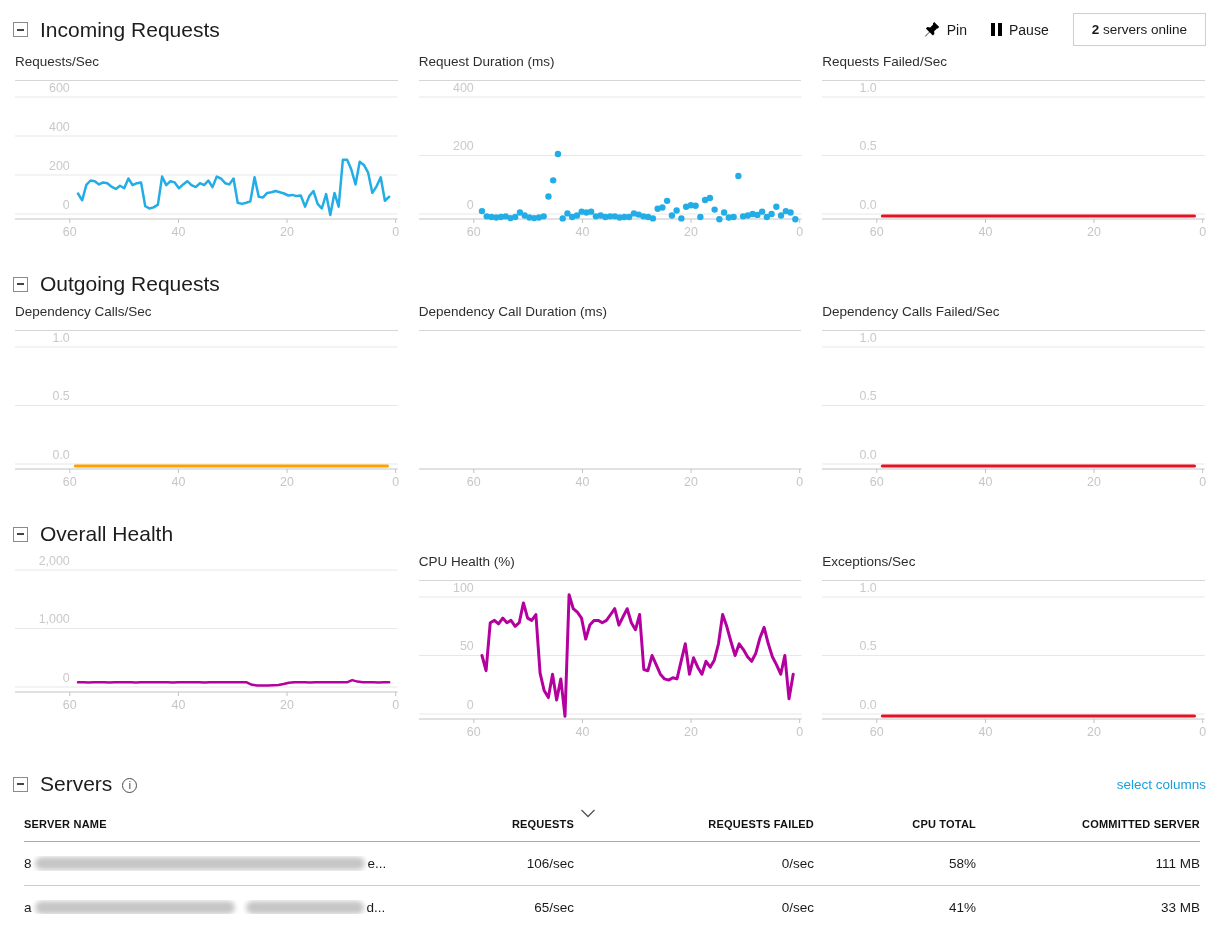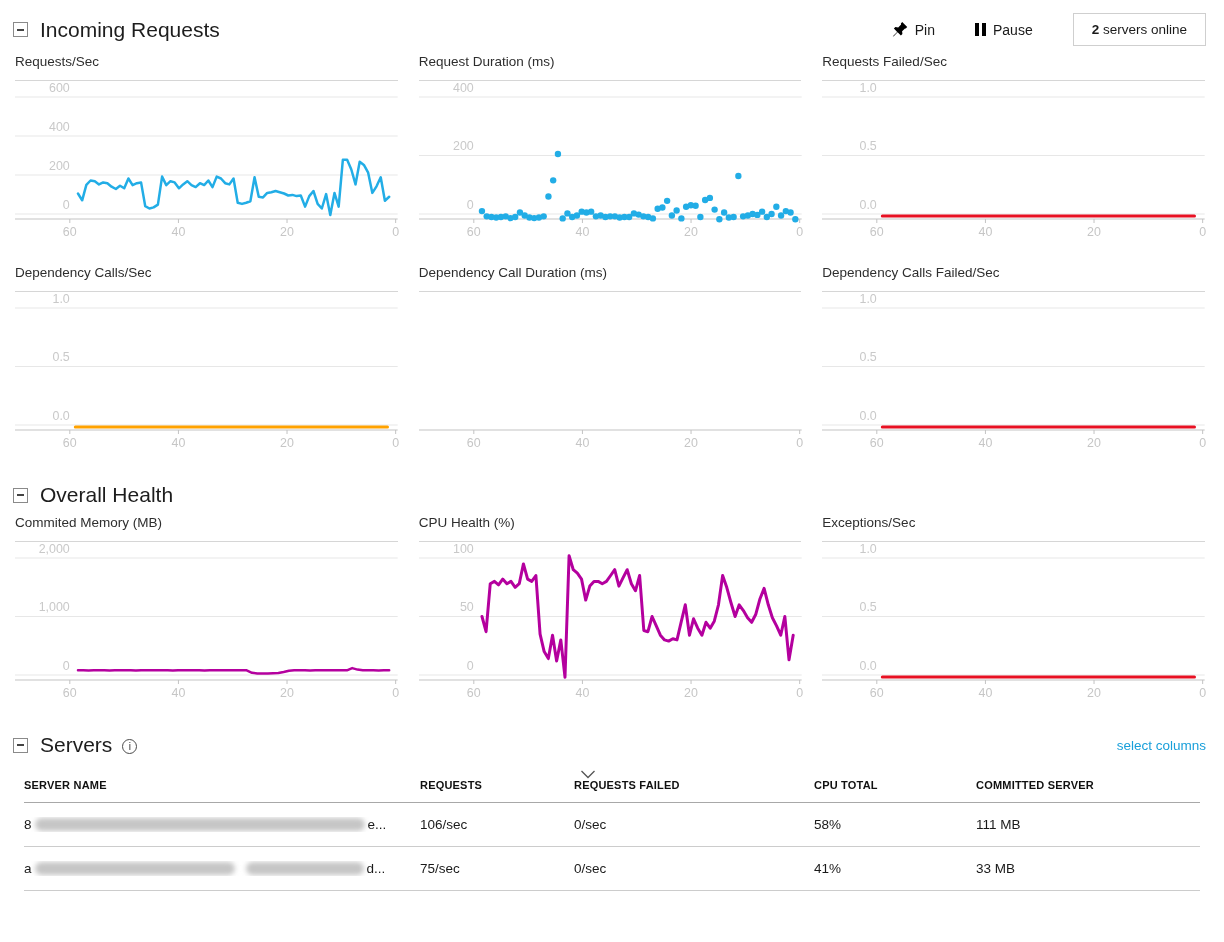--- a/index.html
+++ b/index.html
@@ -7,38 +7,38 @@
   .page { width:1224px; height:914px; padding-top:6px; overflow:hidden; background:#fff; }
 
   
   .section-header { display:flex; align-items:center; padding:7px 18px 6px 13px; }
   .collapse-box { width:15px; height:15px; border:1px solid #8a8a8a; display:inline-flex; align-items:center; justify-content:center; cursor:pointer; flex:none; background:#fff; }
   .minus-line { width:7px; height:2px; background:#444; }
   .section-title { font-size:21px; margin-left:12px; color:#1d1d1d; white-space:nowrap; }
   .info-circle { width:15px; height:15px; border:1px solid #4a4a4a; border-radius:50%; display:inline-flex; align-items:center; justify-content:center; font-size:10px; color:#333; margin-left:10px; margin-top:3px; }
 
   
-  .toolbar { margin-left:auto; display:flex; align-items:center; gap:40px; font-size:14px; }
+  .toolbar { margin-left:auto; display:flex; align-items:center; gap:24px; font-size:14px; }
   .toolbar-btn { display:flex; align-items:center; gap:7px; cursor:pointer; }
   .pause-bars { display:inline-flex; gap:3px; }
   .pause-bars span { width:4px; height:13px; background:#000; }
   .servers-online-box { border:1px solid #cfcfcf; padding:8px 18px; font-size:13.5px; color:#1a1a1a; }
   .servers-online-box b { font-weight:bold; }
 
   
   .charts-row { display:grid; grid-template-columns:repeat(3,1fr); column-gap:21px; padding:0 19px 0 15px; margin:2px 0 24px; }
   .chart-title { font-size:13.5px; color:#2e2e2e; padding-bottom:11px; border-bottom:1px solid #d6d6d6; white-space:nowrap; }
   svg.plot { display:block; width:100%; height:160px; overflow:visible; }
   svg text { font-family:"Liberation Sans",sans-serif; }
 
   
   .select-columns { margin-left:auto; color:#189fda; font-size:13.5px; cursor:pointer;text-align:right; }
   .server-table { margin:0 24px 0; position:relative; }
   .thead { display:grid; grid-template-columns:396px 154px 240px 162px 224px; font-size:11px; font-weight:bold; letter-spacing:.2px; padding:16px 0 11px; border-bottom:1px solid #a8a8a8; position:relative; color:#111; }
-  .thead .cell-center, .server-row .cell-center { text-align:left; }
+  .thead .cell-center, .server-row .cell-center { text-align:right; }
   .sort-chevron { position:absolute; left:556px; top:6px; cursor:pointer; }
   .server-row { display:grid; grid-template-columns:396px 154px 240px 162px 224px; align-items:center; height:44px; border-bottom:1px solid #cccccc; font-size:13.5px; color:#1a1a1a; }
   .name-cell { display:flex; align-items:center; gap:3px; overflow:hidden; }
   .blur-bar { height:13px; background:#c6c6c6; border-radius:7px; filter:blur(2.5px); flex:none; }
 </style>
 </head>
 <body>
 
 <div class="page">
 
@@ -194,88 +194,93 @@
           <text x="164" y="155" text-anchor="middle" font-size="12.5" fill="#c6c6c6">40</text>
           <line x1="273" y1="138" x2="273" y2="142" stroke="#c3c3c3" stroke-width="1"></line>
           <text x="273" y="155" text-anchor="middle" font-size="12.5" fill="#c6c6c6">20</text>
           <line x1="382" y1="138" x2="382" y2="142" stroke="#c3c3c3" stroke-width="1"></line>
           <text x="382" y="155" text-anchor="middle" font-size="12.5" fill="#c6c6c6">0</text>
           <polyline points="60.5,135.0 373.8,135.0" fill="none" stroke="#e81123" stroke-width="3" stroke-linejoin="round" stroke-linecap="round"></polyline>
         </svg>
     </div>
   </div>
 
-  <div class="charts-row">
-    <div class="chart">
-      <div class="chart-title">Dependency Calls/Sec</div>
-      <svg class="plot" viewBox="0 0 384 160" preserveAspectRatio="none">
-          <line x1="0" y1="16" x2="384" y2="16" stroke="#e7e7e7" stroke-width="1"></line>
-          <text x="55" y="11" text-anchor="end" font-size="12.5" fill="#c9c9c9">1.0</text>
-          <line x1="0" y1="74.5" x2="384" y2="74.5" stroke="#e7e7e7" stroke-width="1"></line>
-          <text x="55" y="69.5" text-anchor="end" font-size="12.5" fill="#c9c9c9">0.5</text>
-          <line x1="0" y1="133" x2="384" y2="133" stroke="#e7e7e7" stroke-width="1"></line>
-          <text x="55" y="128" text-anchor="end" font-size="12.5" fill="#c9c9c9">0.0</text>
-          <line x1="0" y1="138" x2="384" y2="138" stroke="#c3c3c3" stroke-width="1.2"></line>
-          <line x1="55" y1="138" x2="55" y2="142" stroke="#c3c3c3" stroke-width="1"></line>
-          <text x="55" y="155" text-anchor="middle" font-size="12.5" fill="#c6c6c6">60</text>
-          <line x1="164" y1="138" x2="164" y2="142" stroke="#c3c3c3" stroke-width="1"></line>
-          <text x="164" y="155" text-anchor="middle" font-size="12.5" fill="#c6c6c6">40</text>
-          <line x1="273" y1="138" x2="273" y2="142" stroke="#c3c3c3" stroke-width="1"></line>
-          <text x="273" y="155" text-anchor="middle" font-size="12.5" fill="#c6c6c6">20</text>
-          <line x1="382" y1="138" x2="382" y2="142" stroke="#c3c3c3" stroke-width="1"></line>
-          <text x="382" y="155" text-anchor="middle" font-size="12.5" fill="#c6c6c6">0</text>
-          <polyline points="60.5,135.0 373.8,135.0" fill="none" stroke="#ffa200" stroke-width="3" stroke-linejoin="round" stroke-linecap="round"></polyline>
-        </svg>
-    </div>
-    <div class="chart">
-      <div class="chart-title">Dependency Call Duration (ms)</div>
-      <svg class="plot" viewBox="0 0 384 160" preserveAspectRatio="none">
-          <line x1="0" y1="138" x2="384" y2="138" stroke="#c3c3c3" stroke-width="1.2"></line>
-          <line x1="55" y1="138" x2="55" y2="142" stroke="#c3c3c3" stroke-width="1"></line>
-          <text x="55" y="155" text-anchor="middle" font-size="12.5" fill="#c6c6c6">60</text>
-          <line x1="164" y1="138" x2="164" y2="142" stroke="#c3c3c3" stroke-width="1"></line>
-          <text x="164" y="155" text-anchor="middle" font-size="12.5" fill="#c6c6c6">40</text>
-          <line x1="273" y1="138" x2="273" y2="142" stroke="#c3c3c3" stroke-width="1"></line>
-          <text x="273" y="155" text-anchor="middle" font-size="12.5" fill="#c6c6c6">20</text>
-          <line x1="382" y1="138" x2="382" y2="142" stroke="#c3c3c3" stroke-width="1"></line>
-          <text x="382" y="155" text-anchor="middle" font-size="12.5" fill="#c6c6c6">0</text>
-        </svg>
-    </div>
-    <div class="chart">
-      <div class="chart-title">Dependency Calls Failed/Sec</div>
-      <svg class="plot" viewBox="0 0 384 160" preserveAspectRatio="none">
-          <line x1="0" y1="16" x2="384" y2="16" stroke="#e7e7e7" stroke-width="1"></line>
-          <text x="55" y="11" text-anchor="end" font-size="12.5" fill="#c9c9c9">1.0</text>
-          <line x1="0" y1="74.5" x2="384" y2="74.5" stroke="#e7e7e7" stroke-width="1"></line>
-          <text x="55" y="69.5" text-anchor="end" font-size="12.5" fill="#c9c9c9">0.5</text>
-          <line x1="0" y1="133" x2="384" y2="133" stroke="#e7e7e7" stroke-width="1"></line>
-          <text x="55" y="128" text-anchor="end" font-size="12.5" fill="#c9c9c9">0.0</text>
-          <line x1="0" y1="138" x2="384" y2="138" stroke="#c3c3c3" stroke-width="1.2"></line>
-          <line x1="55" y1="138" x2="55" y2="142" stroke="#c3c3c3" stroke-width="1"></line>
-          <text x="55" y="155" text-anchor="middle" font-size="12.5" fill="#c6c6c6">60</text>
-          <line x1="164" y1="138" x2="164" y2="142" stroke="#c3c3c3" stroke-width="1"></line>
-          <text x="164" y="155" text-anchor="middle" font-size="12.5" fill="#c6c6c6">40</text>
-          <line x1="273" y1="138" x2="273" y2="142" stroke="#c3c3c3" stroke-width="1"></line>
-          <text x="273" y="155" text-anchor="middle" font-size="12.5" fill="#c6c6c6">20</text>
-          <line x1="382" y1="138" x2="382" y2="142" stroke="#c3c3c3" stroke-width="1"></line>
-          <text x="382" y="155" text-anchor="middle" font-size="12.5" fill="#c6c6c6">0</text>
-          <polyline points="60.5,135.0 373.8,135.0" fill="none" stroke="#e81123" stroke-width="3" stroke-linejoin="round" stroke-linecap="round"></polyline>
-        </svg>
-    </div>
-  </div>
-
   <div class="section-header">
     <span class="collapse-box">
         <span class="minus-line"></span>
       </span>
+    <span class="section-title">Outgoing Requests</span>
+  </div>
+  <div class="charts-row">
+    <div class="chart">
+      <div class="chart-title">Dependency Calls/Sec</div>
+      <svg class="plot" viewBox="0 0 384 160" preserveAspectRatio="none">
+          <line x1="0" y1="16" x2="384" y2="16" stroke="#e7e7e7" stroke-width="1"></line>
+          <text x="55" y="11" text-anchor="end" font-size="12.5" fill="#c9c9c9">1.0</text>
+          <line x1="0" y1="74.5" x2="384" y2="74.5" stroke="#e7e7e7" stroke-width="1"></line>
+          <text x="55" y="69.5" text-anchor="end" font-size="12.5" fill="#c9c9c9">0.5</text>
+          <line x1="0" y1="133" x2="384" y2="133" stroke="#e7e7e7" stroke-width="1"></line>
+          <text x="55" y="128" text-anchor="end" font-size="12.5" fill="#c9c9c9">0.0</text>
+          <line x1="0" y1="138" x2="384" y2="138" stroke="#c3c3c3" stroke-width="1.2"></line>
+          <line x1="55" y1="138" x2="55" y2="142" stroke="#c3c3c3" stroke-width="1"></line>
+          <text x="55" y="155" text-anchor="middle" font-size="12.5" fill="#c6c6c6">60</text>
+          <line x1="164" y1="138" x2="164" y2="142" stroke="#c3c3c3" stroke-width="1"></line>
+          <text x="164" y="155" text-anchor="middle" font-size="12.5" fill="#c6c6c6">40</text>
+          <line x1="273" y1="138" x2="273" y2="142" stroke="#c3c3c3" stroke-width="1"></line>
+          <text x="273" y="155" text-anchor="middle" font-size="12.5" fill="#c6c6c6">20</text>
+          <line x1="382" y1="138" x2="382" y2="142" stroke="#c3c3c3" stroke-width="1"></line>
+          <text x="382" y="155" text-anchor="middle" font-size="12.5" fill="#c6c6c6">0</text>
+          <polyline points="60.5,135.0 373.8,135.0" fill="none" stroke="#ffa200" stroke-width="3" stroke-linejoin="round" stroke-linecap="round"></polyline>
+        </svg>
+    </div>
+    <div class="chart">
+      <div class="chart-title">Dependency Call Duration (ms)</div>
+      <svg class="plot" viewBox="0 0 384 160" preserveAspectRatio="none">
+          <line x1="0" y1="138" x2="384" y2="138" stroke="#c3c3c3" stroke-width="1.2"></line>
+          <line x1="55" y1="138" x2="55" y2="142" stroke="#c3c3c3" stroke-width="1"></line>
+          <text x="55" y="155" text-anchor="middle" font-size="12.5" fill="#c6c6c6">60</text>
+          <line x1="164" y1="138" x2="164" y2="142" stroke="#c3c3c3" stroke-width="1"></line>
+          <text x="164" y="155" text-anchor="middle" font-size="12.5" fill="#c6c6c6">40</text>
+          <line x1="273" y1="138" x2="273" y2="142" stroke="#c3c3c3" stroke-width="1"></line>
+          <text x="273" y="155" text-anchor="middle" font-size="12.5" fill="#c6c6c6">20</text>
+          <line x1="382" y1="138" x2="382" y2="142" stroke="#c3c3c3" stroke-width="1"></line>
+          <text x="382" y="155" text-anchor="middle" font-size="12.5" fill="#c6c6c6">0</text>
+        </svg>
+    </div>
+    <div class="chart">
+      <div class="chart-title">Dependency Calls Failed/Sec</div>
+      <svg class="plot" viewBox="0 0 384 160" preserveAspectRatio="none">
+          <line x1="0" y1="16" x2="384" y2="16" stroke="#e7e7e7" stroke-width="1"></line>
+          <text x="55" y="11" text-anchor="end" font-size="12.5" fill="#c9c9c9">1.0</text>
+          <line x1="0" y1="74.5" x2="384" y2="74.5" stroke="#e7e7e7" stroke-width="1"></line>
+          <text x="55" y="69.5" text-anchor="end" font-size="12.5" fill="#c9c9c9">0.5</text>
+          <line x1="0" y1="133" x2="384" y2="133" stroke="#e7e7e7" stroke-width="1"></line>
+          <text x="55" y="128" text-anchor="end" font-size="12.5" fill="#c9c9c9">0.0</text>
+          <line x1="0" y1="138" x2="384" y2="138" stroke="#c3c3c3" stroke-width="1.2"></line>
+          <line x1="55" y1="138" x2="55" y2="142" stroke="#c3c3c3" stroke-width="1"></line>
+          <text x="55" y="155" text-anchor="middle" font-size="12.5" fill="#c6c6c6">60</text>
+          <line x1="164" y1="138" x2="164" y2="142" stroke="#c3c3c3" stroke-width="1"></line>
+          <text x="164" y="155" text-anchor="middle" font-size="12.5" fill="#c6c6c6">40</text>
+          <line x1="273" y1="138" x2="273" y2="142" stroke="#c3c3c3" stroke-width="1"></line>
+          <text x="273" y="155" text-anchor="middle" font-size="12.5" fill="#c6c6c6">20</text>
+          <line x1="382" y1="138" x2="382" y2="142" stroke="#c3c3c3" stroke-width="1"></line>
+          <text x="382" y="155" text-anchor="middle" font-size="12.5" fill="#c6c6c6">0</text>
+          <polyline points="60.5,135.0 373.8,135.0" fill="none" stroke="#e81123" stroke-width="3" stroke-linejoin="round" stroke-linecap="round"></polyline>
+        </svg>
+    </div>
+  </div>
+
+  <div class="section-header">
+    <span class="collapse-box">
+        <span class="minus-line"></span>
+      </span>
     <span class="section-title">Overall Health</span>
   </div>
   <div class="charts-row">
     <div class="chart">
-      <div class="chart-title">Commited Memory (MB)</div>
       <svg class="plot" viewBox="0 0 384 160" preserveAspectRatio="none">
           <line x1="0" y1="16" x2="384" y2="16" stroke="#e7e7e7" stroke-width="1"></line>
           <text x="55" y="11" text-anchor="end" font-size="12.5" fill="#c9c9c9">2,000</text>
           <line x1="0" y1="74.5" x2="384" y2="74.5" stroke="#e7e7e7" stroke-width="1"></line>
           <text x="55" y="69.5" text-anchor="end" font-size="12.5" fill="#c9c9c9">1,000</text>
           <line x1="0" y1="133" x2="384" y2="133" stroke="#e7e7e7" stroke-width="1"></line>
           <text x="55" y="128" text-anchor="end" font-size="12.5" fill="#c9c9c9">0</text>
           <line x1="0" y1="138" x2="384" y2="138" stroke="#c3c3c3" stroke-width="1.2"></line>
           <line x1="55" y1="138" x2="55" y2="142" stroke="#c3c3c3" stroke-width="1"></line>
           <text x="55" y="155" text-anchor="middle" font-size="12.5" fill="#c6c6c6">60</text>
@@ -367,20 +372,20 @@
       <div class="cell-center">111 MB</div>
     </div>
 
     <div class="server-row">
       <div class="name-cell">
         <span>a</span>
         <span class="blur-bar" style="width:200px"></span>
         <span class="blur-bar" style="width:118px;margin-left:8px"></span>
         <span>d...</span>
       </div>
-      <div class="cell-center">75/sec</div>
+      <div class="cell-center">65/sec</div>
       <div class="cell-center">0/sec</div>
       <div class="cell-center">41%</div>
       <div class="cell-center">33 MB</div>
     </div>
   </div>
 
 </div>
 
 </body></html>

